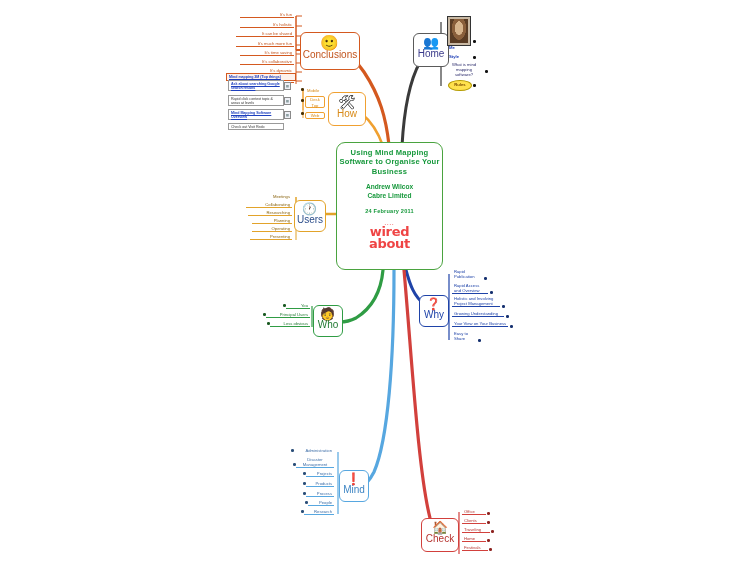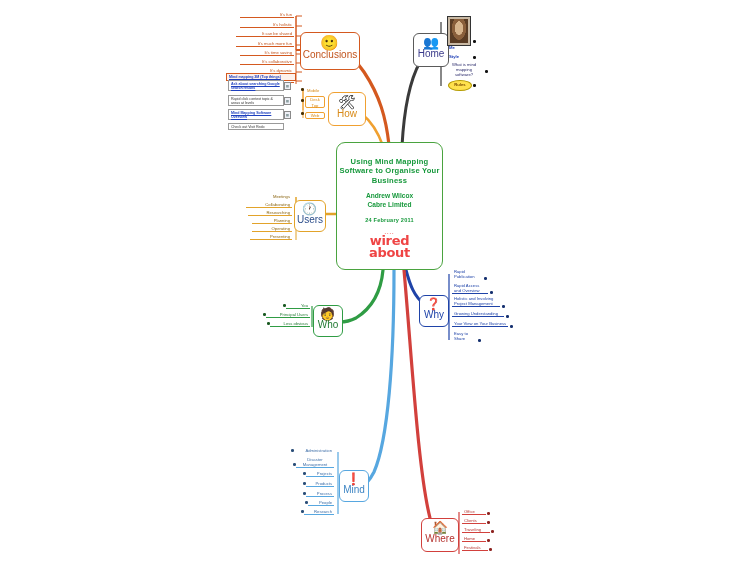--- a/index.html
+++ b/index.html
@@ -4,21 +4,21 @@
 <style>
   html,body{margin:0;padding:0;background:#ffffff;}
   body{width:750px;height:563px;position:relative;overflow:hidden;
        font-family:"Liberation Sans",sans-serif;}
   #canvas{position:absolute;inset:0;width:750px;height:563px;}
   svg.wires{position:absolute;left:0;top:0;width:750px;height:563px;pointer-events:none;}
 
   
   .central{position:absolute;left:336px;top:142px;width:107px;height:128px;
            border:1.6px solid #4aa33f;border-radius:9px;background:#fff;
-           box-sizing:border-box;text-align:center;padding-top:14px;}
+           box-sizing:border-box;text-align:center;padding-top:5px;}
   .c-title{color:#18993d;font-weight:bold;font-size:7.6px;line-height:9.4px;
            letter-spacing:.2px;}
   .c-author{color:#18993d;font-weight:bold;font-size:6.6px;line-height:8.4px;
             margin-top:7px;}
   .c-date{color:#18993d;font-weight:bold;font-size:5.6px;margin-top:8px;letter-spacing:.2px;}
   .logo{margin-top:8px;color:#ef4444;font-weight:bold;font-size:13px;line-height:12px;
         font-family:"DejaVu Sans",sans-serif;letter-spacing:-0.3px;}
   .logo .dots{display:block;font-size:4px;line-height:4px;letter-spacing:1px;}
 
   
@@ -244,21 +244,21 @@
   <div class="dot" style="left:291px;top:449px;background:#2a4e78;"></div>
   <div class="dot" style="left:293px;top:463px;background:#2a4e78;"></div>
   <div class="dot" style="left:303px;top:472px;background:#2a4e78;"></div>
   <div class="dot" style="left:303px;top:482px;background:#2a4e78;"></div>
   <div class="dot" style="left:303px;top:492px;background:#2a4e78;"></div>
   <div class="dot" style="left:305px;top:501px;background:#2a4e78;"></div>
   <div class="dot" style="left:301px;top:510px;background:#2a4e78;"></div>
 
   <div class="node" style="left:421px;top:518px;width:38px;height:34px;border:1.3px solid #d2403c;">
     <span class="nicon" style="font-size:13px;">🏠</span>
-    <span class="nlabel" style="color:#b5332f;">Where</span>
+    <span class="nlabel" style="color:#b5332f;">Check</span>
   </div>
   <div class="item mr" style="left:462px;top:509px;width:24px;color:#b5332f;border-bottom:0.8px solid #d2403c;">Office</div>
   <div class="item mr" style="left:462px;top:518px;width:24px;color:#b5332f;border-bottom:0.8px solid #d2403c;">Clients</div>
   <div class="item mr" style="left:462px;top:527px;width:28px;color:#b5332f;border-bottom:0.8px solid #d2403c;">Traveling</div>
   <div class="item mr" style="left:462px;top:536px;width:24px;color:#b5332f;border-bottom:0.8px solid #d2403c;">Home</div>
   <div class="item mr" style="left:462px;top:545px;width:26px;color:#b5332f;border-bottom:0.8px solid #d2403c;">Festivals</div>
   <div class="dot" style="left:487px;top:512px;background:#8e2320;"></div>
   <div class="dot" style="left:487px;top:521px;background:#8e2320;"></div>
   <div class="dot" style="left:491px;top:530px;background:#8e2320;"></div>
   <div class="dot" style="left:487px;top:539px;background:#8e2320;"></div>

